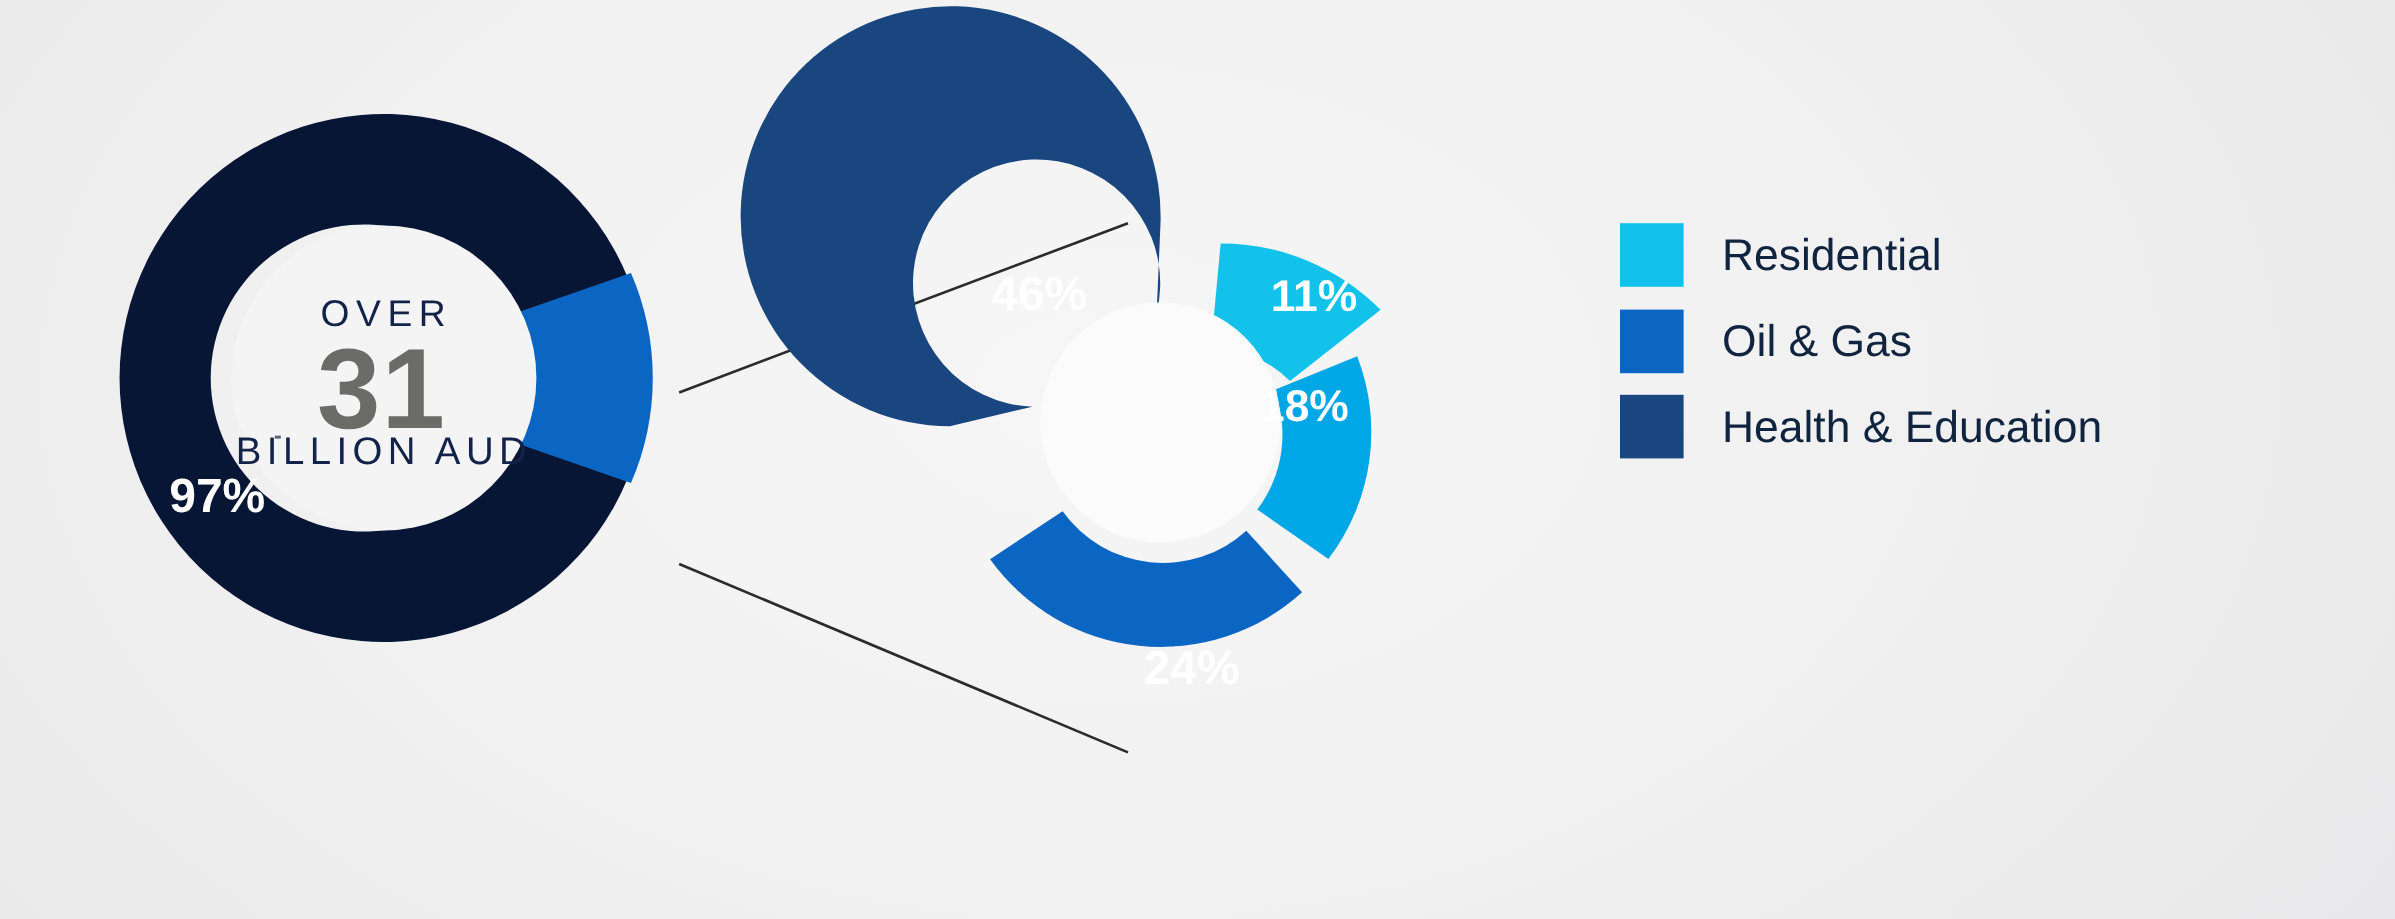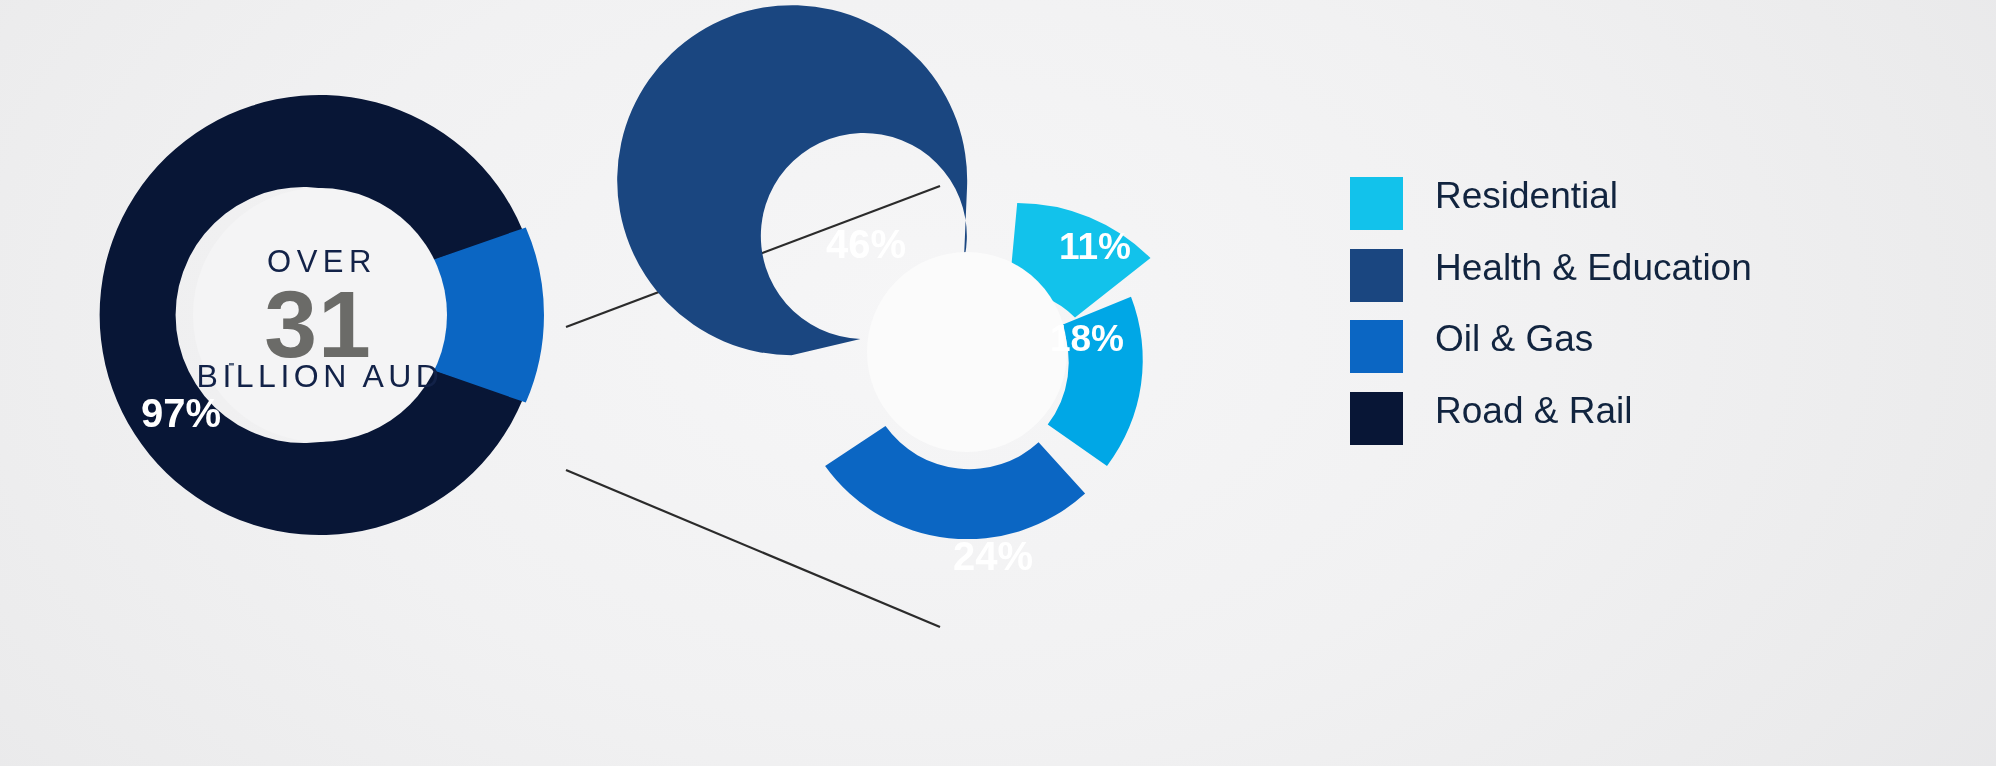--- a/index.html
+++ b/index.html
@@ -57,20 +57,21 @@
   }
   
   #legend {
     position: absolute;
     left: 1350px;
     top: 177px;
     width: 600px;
   }
   .legend-item {
     display: flex;
+    align-items: center;
     height: 71.5px;
   }
   .legend-swatch {
     width: 53px;
     height: 53px;
     flex: 0 0 53px;
   }
   .legend-label {
     margin-left: 32px;
     font-family: "Liberation Sans", sans-serif;
@@ -156,29 +157,25 @@
 
   <div id="legend">
 
     <div class="legend-item">
       <span class="legend-swatch" style="background:#12c2eb"></span>
       <span class="legend-label">Residential</span>
     </div>
 
 
     <div class="legend-item">
-      <span class="legend-swatch" style="background:#1a4680"></span>
-      <span class="legend-label">Health &amp; Education</span>
-    </div>
-
-    <div class="legend-item">
       <span class="legend-swatch" style="background:#0b66c3"></span>
       <span class="legend-label">Oil &amp; Gas</span>
     </div>
 
     <div class="legend-item">
-      <span class="legend-swatch" style="background:#081636"></span>
-      <span class="legend-label">Road &amp; Rail</span>
+      <span class="legend-swatch" style="background:#1a4680"></span>
+      <span class="legend-label">Health &amp; Education</span>
     </div>
+
 
   </div>
 
 </div>
 
 </body></html>

